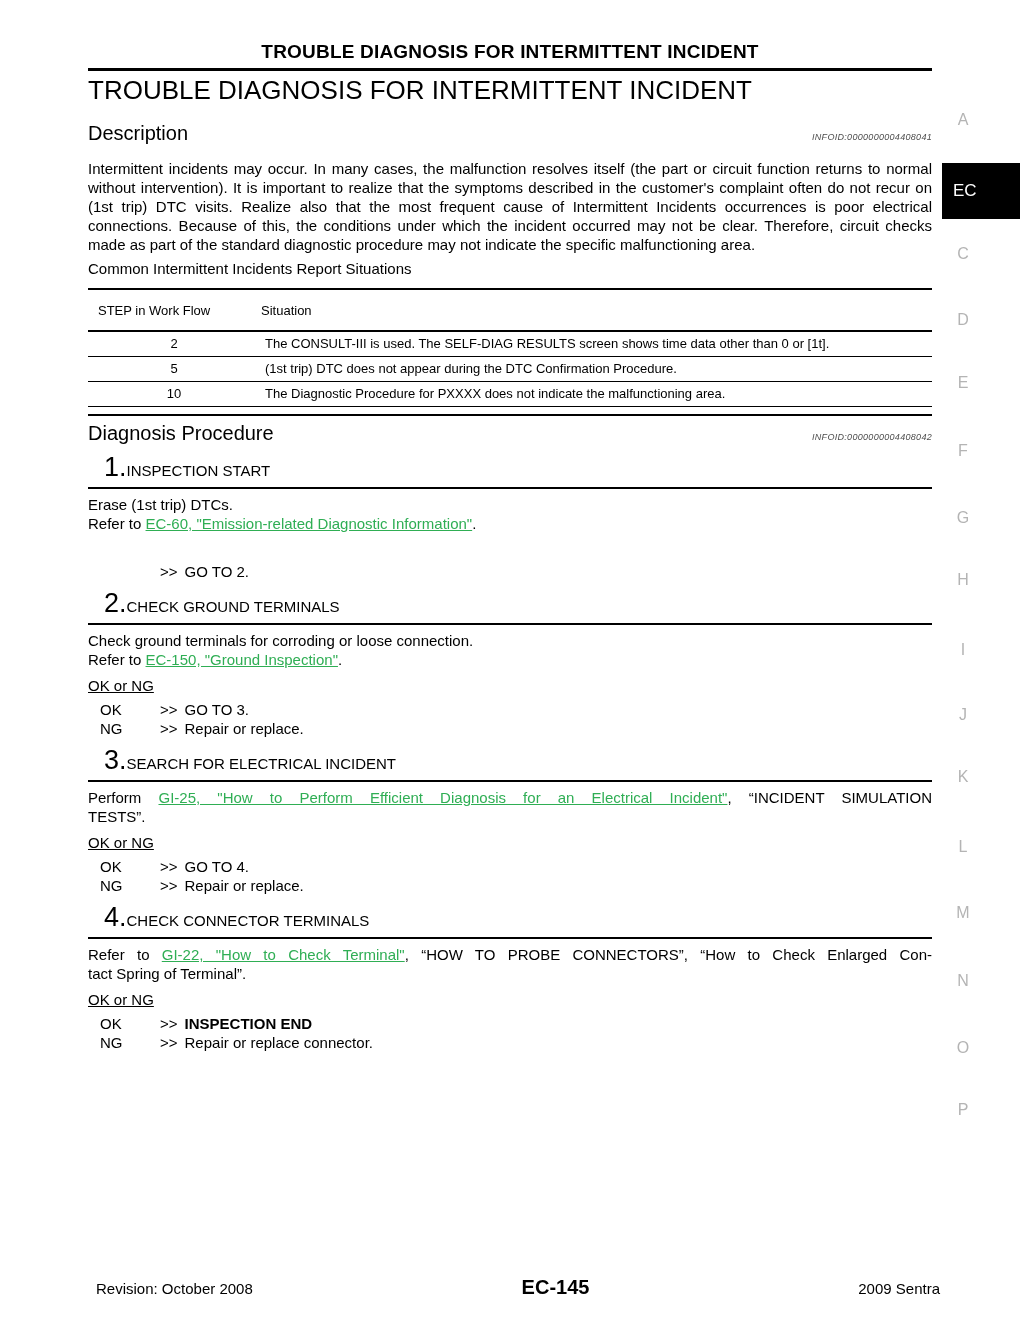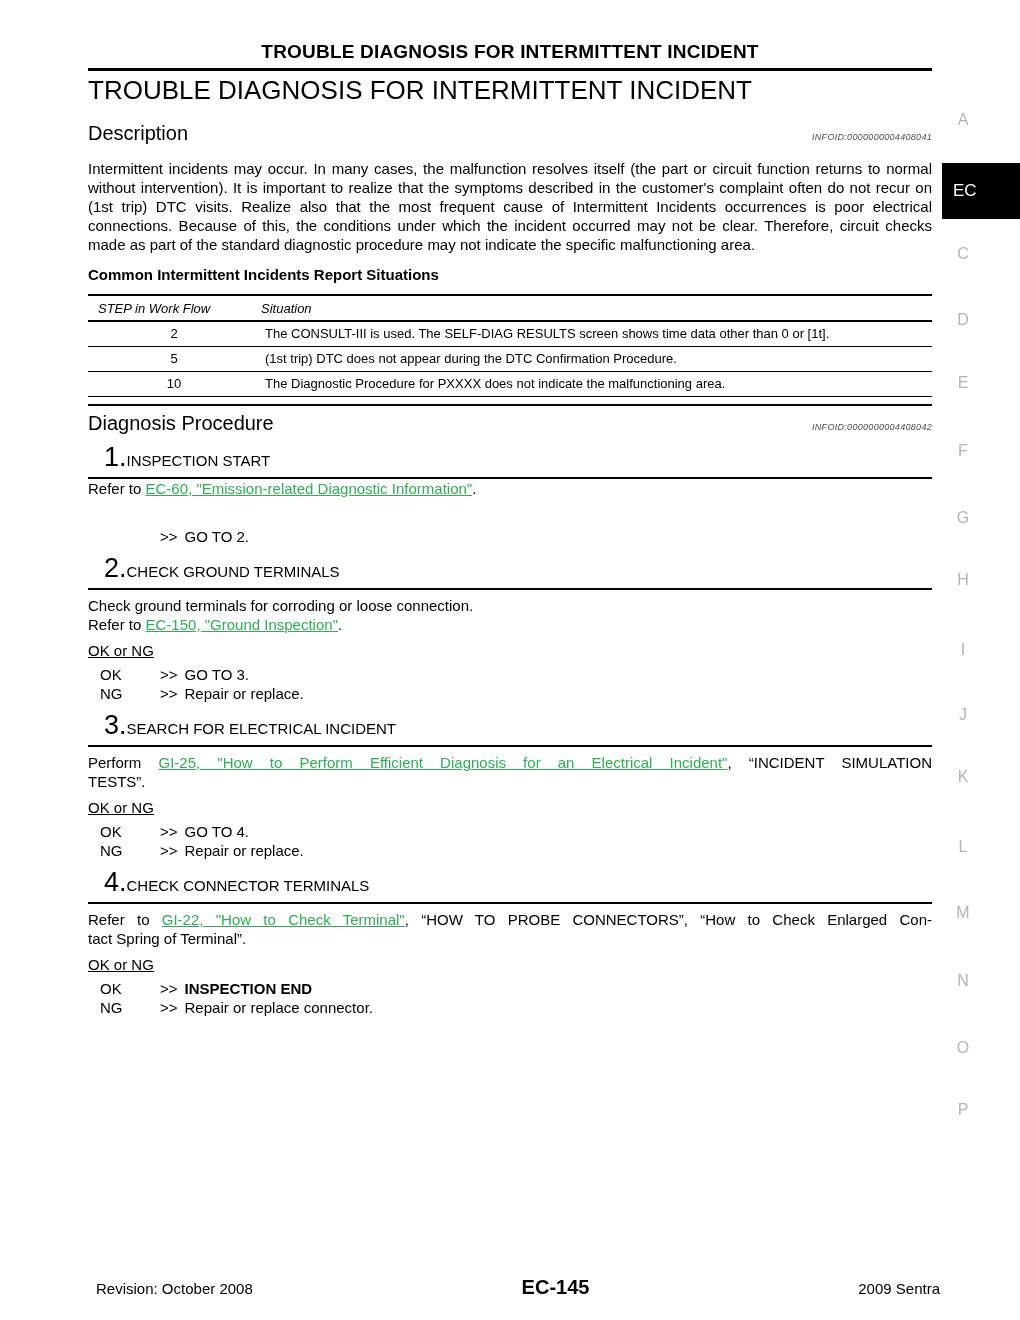--- a/index.html
+++ b/index.html
@@ -20,25 +20,25 @@
   .rule-thick { height: 3px; background: #000; margin-top: 5px; }
   .page-title { font-size: 26px; margin-top: 4px; line-height: 30px; }
 
   
   .section-head { display: flex; justify-content: space-between; align-items: baseline; }
   .section-head .h { font-size: 20px; }
   .infoid { font-size: 9px; font-style: italic; color: #4d4d4d; letter-spacing: 0.3px; }
   .desc-head { margin-top: 17px; }
 
   .para { margin-top: 14px; font-size: 15px; line-height: 19px; text-align: justify; }
-  .bold-sub { font-size: 15px; font-weight: bold; line-height: 19px; margin-top: 11px; }
+  .bold-sub { font-size: 15px; font-weight: normal; line-height: 19px; margin-top: 5px; }
 
   
   table.sit { width: 100%; border-collapse: collapse; margin-top: 10px; font-size: 13px; }
-  table.sit th { font-weight: normal; border-top: 2px solid #000; border-bottom: 2px solid #000; height: 26px; font-style: italic; }
+  table.sit th { font-weight: normal; border-top: 2px solid #000; border-bottom: 2px solid #000; height: 42px; }
   table.sit .c-step-h { text-align: left; padding-left: 10px; width: 172px; }
   table.sit .c-sit-h  { text-align: left; }
   table.sit td { border-bottom: 1px solid #000; height: 25px; }
   table.sit .c-step { text-align: center; }
   table.sit .c-sit  { text-align: left; padding-left: 5px; }
 
   .proc-rule { height: 2px; background: #000; margin-top: 7px; }
   .proc-head { margin-top: 6px; }
 
   
@@ -109,20 +109,21 @@
   <div class="proc-rule"></div>
   <div class="section-head proc-head">
     <span class="h">Diagnosis Procedure</span>
     <span class="infoid">INFOID:0000000004408042</span>
   </div>
 
   <div class="step-head">
     <span class="step-num">1.</span><span class="step-title">INSPECTION START</span>
   </div>
   <div class="step-rule"></div>
+  <div class="body-line body-first">Erase (1st trip) DTCs.</div>
   <div class="body-line">
     <span>Refer to </span><a class="link">EC-60, "Emission-related Diagnostic Information"</a><span>.</span>
   </div>
   <div class="result-single">
     <span class="arrow">&gt;&gt;</span><span>GO TO 2.</span>
   </div>
 
   <div class="step-head">
     <span class="step-num">2.</span><span class="step-title">CHECK GROUND TERMINALS</span>
   </div>

